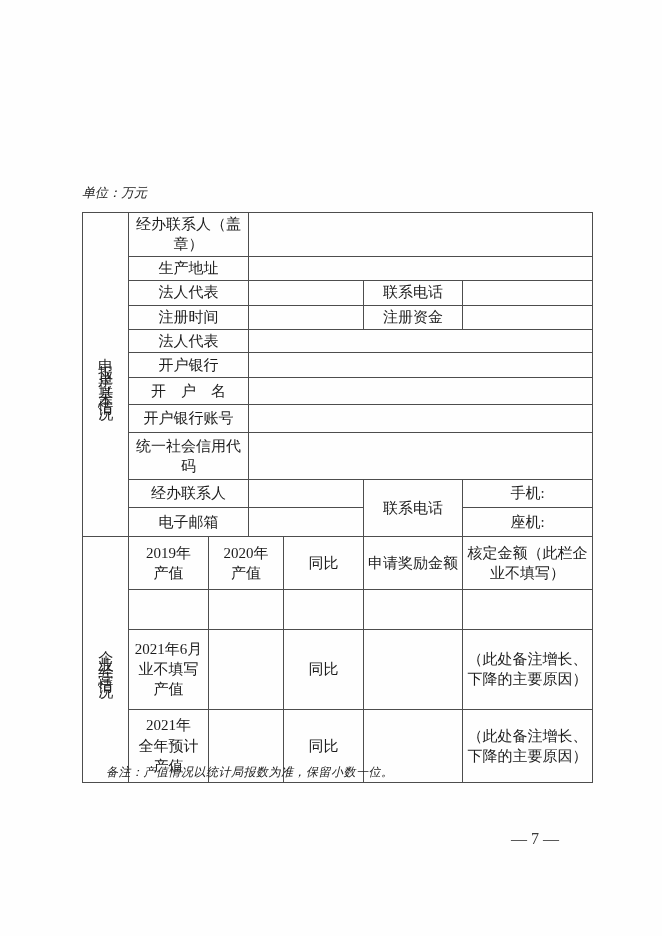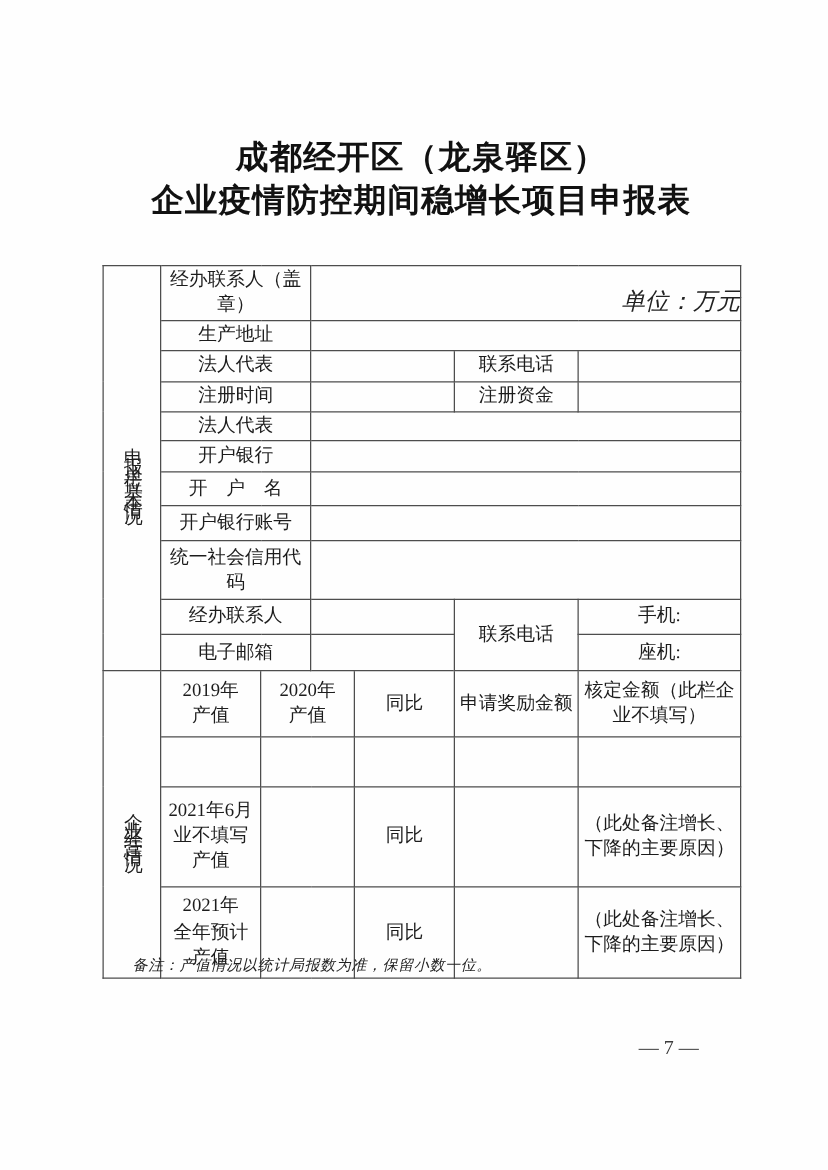--- a/index.html
+++ b/index.html
@@ -26,25 +26,23 @@
     font-size: 26px;
     line-height: 35px;
     letter-spacing: 1px;
     color: #111;
   }
   .unit-note {
     position: absolute;
     top: 184px;
     left: 82px;
     width: 510px;
-    text-align: right;
-    font-size: 19px;
+    font-size: 13px;
     font-style: italic;
     color: #222;
-    margin-top: 44px;
   }
   table.form {
     position: absolute;
     top: 212px;
     left: 82px;
     width: 510px;
     border-collapse: collapse;
     table-layout: fixed;
   }
   table.form td {
@@ -87,24 +85,20 @@
     text-align: center;
     font-size: 16px;
     color: #3a3a3a;
   }
 </style>
 </head>
 <body>
 
 <div class="sheet">
 
-  <div class="title-block">
-    <div>成都经开区（龙泉驿区）</div>
-    <div>企业疫情防控期间稳增长项目申报表</div>
-  </div>
 
   <div class="unit-note">单位：万元</div>
 
   <table class="form">
     <colgroup>
       <col style="width:46px">
       <col style="width:80px">
       <col style="width:40px">
       <col style="width:35px">
       <col style="width:80px">

